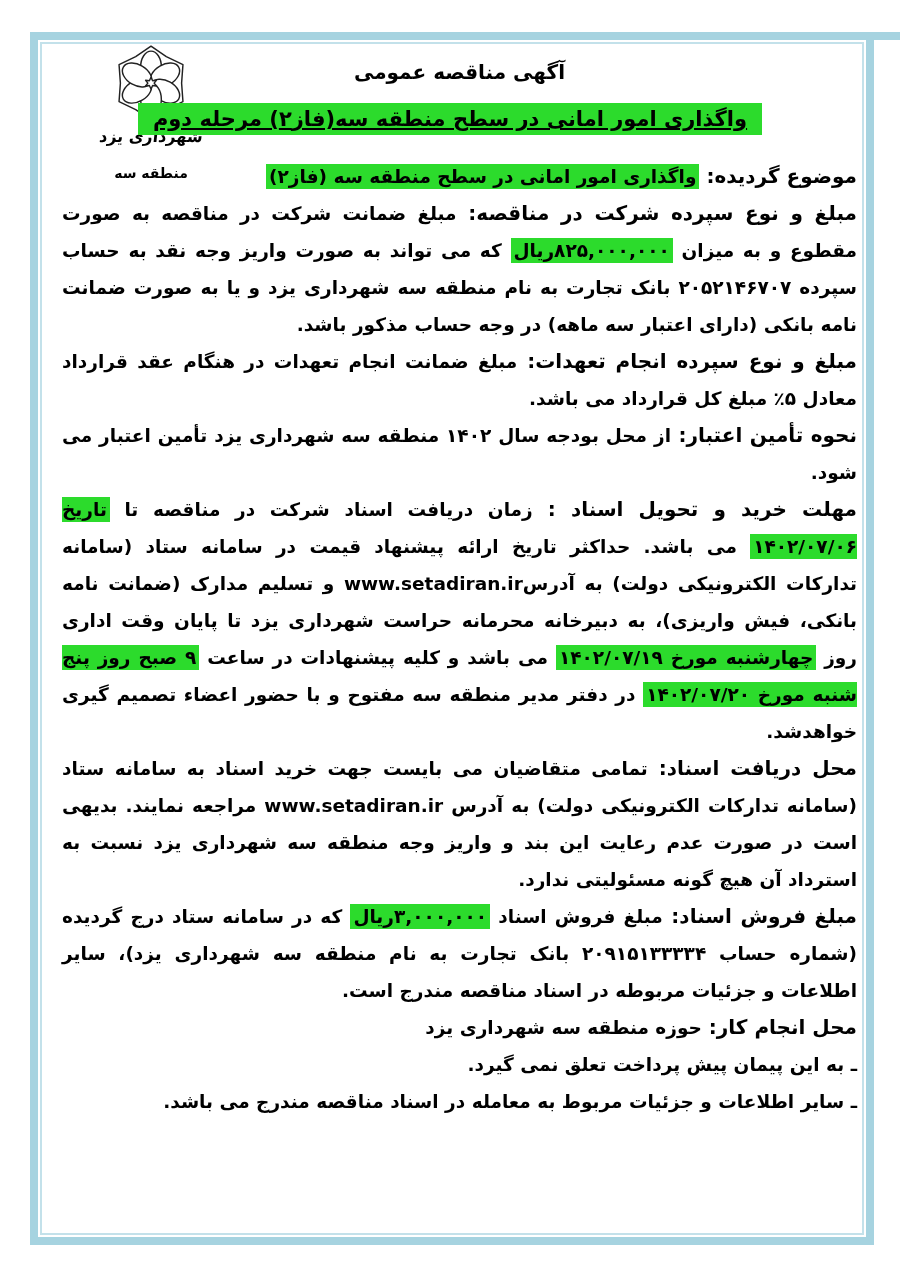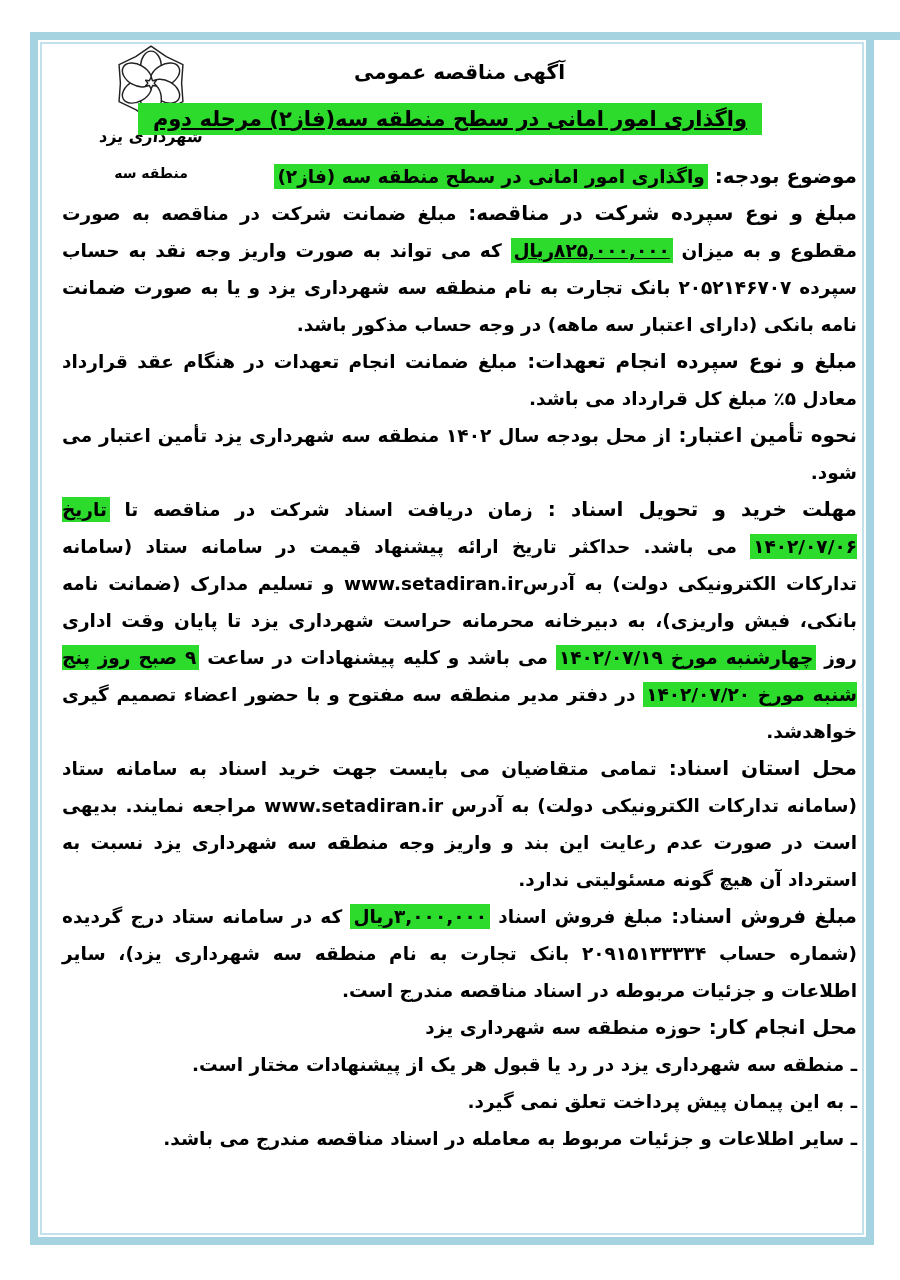--- a/index.html
+++ b/index.html
@@ -33,21 +33,21 @@
     font-size:21px;font-weight:700;text-decoration:underline;
   }
   
   .doc{
     position:absolute;left:62px;top:158px;width:795px;
     direction:rtl;text-align:justify;font-size:18.5px;line-height:37px;font-weight:700;
   }
   .doc p{margin:0;text-align:justify;}
   .seg-label{font-size:20px;}
   .seg-highlight,.seg-highlight-underline{background:var(--hl);padding:2px 3px;}
-  .seg-highlight-underline{text-decoration:underline;}
+  .seg-highlight-underline{}
   .seg-url{unicode-bidi:embed;}
 </style>
 </head>
 <body>
 
 <div class="page">
 
   <div class="frame">
     <div class="frame-inner"></div>
   </div>
@@ -71,26 +71,25 @@
     <span class="logo-org">شهرداری یزد</span>
     <span class="logo-district">منطقه سه</span>
   </div>
 
   <div class="titles">
     <p class="title1">آگهی مناقصه عمومی</p><br>
     <span class="title2">واگذاری امور امانی در سطح منطقه سه(فاز۲) مرحله دوم</span>
   </div>
 
   <div class="doc" id="paragraphs">
-      <p><span class="seg-label">موضوع بودجه: </span><span class="seg-highlight">واگذاری امور امانی در سطح منطقه سه (فاز۲)</span></p>
+      <p><span class="seg-label">موضوع گردیده: </span><span class="seg-highlight">واگذاری امور امانی در سطح منطقه سه (فاز۲)</span></p>
       <p><span class="seg-label">مبلغ و نوع سپرده شرکت در مناقصه: </span><span class="seg-text">مبلغ ضمانت شرکت در مناقصه به صورت مقطوع و به میزان </span><span class="seg-highlight-underline">۸۲۵,۰۰۰,۰۰۰ریال</span><span class="seg-text"> که می تواند به صورت واریز وجه نقد به حساب سپرده ۲۰۵۲۱۴۶۷۰۷ بانک تجارت به نام منطقه سه شهرداری یزد و یا به صورت ضمانت نامه بانکی (دارای اعتبار سه ماهه) در وجه حساب مذکور باشد.</span></p>
       <p><span class="seg-label">مبلغ و نوع سپرده انجام تعهدات: </span><span class="seg-text">مبلغ ضمانت انجام تعهدات در هنگام عقد قرارداد  معادل  ۵٪  مبلغ  کل  قرارداد می باشد.</span></p>
       <p><span class="seg-label">نحوه تأمین اعتبار: </span><span class="seg-text">از محل بودجه سال ۱۴۰۲ منطقه سه شهرداری یزد تأمین اعتبار می شود.</span></p>
       <p><span class="seg-label">مهلت خرید و تحویل اسناد : </span><span class="seg-text">زمان دریافت اسناد شرکت در مناقصه تا </span><span class="seg-highlight">تاریخ ۱۴۰۲/۰۷/۰۶</span><span class="seg-text"> می باشد. حداکثر تاریخ ارائه پیشنهاد قیمت در سامانه ستاد (سامانه تدارکات الکترونیکی دولت) به آدرس</span><span class="seg-url">www.setadiran.ir</span><span class="seg-text"> و تسلیم مدارک (ضمانت نامه بانکی، فیش واریزی)، به دبیرخانه محرمانه حراست شهرداری یزد تا پایان وقت اداری روز </span><span class="seg-highlight">چهارشنبه مورخ ۱۴۰۲/۰۷/۱۹</span><span class="seg-text"> می باشد و کلیه پیشنهادات در ساعت </span><span class="seg-highlight">۹ صبح  روز پنج شنبه مورخ  ۱۴۰۲/۰۷/۲۰</span><span class="seg-text"> در دفتر مدیر منطقه سه مفتوح و با حضور اعضاء تصمیم گیری خواهدشد.</span></p>
-      <p><span class="seg-label">محل استان اسناد: </span><span class="seg-text">تمامی متقاضیان می بایست جهت خرید اسناد به سامانه ستاد (سامانه تدارکات الکترونیکی دولت) به آدرس </span><span class="seg-url">www.setadiran.ir</span><span class="seg-text"> مراجعه نمایند. بدیهی است در صورت عدم رعایت این بند و واریز وجه منطقه سه شهرداری یزد نسبت به استرداد آن هیچ گونه مسئولیتی ندارد.</span></p>
+      <p><span class="seg-label">محل دریافت اسناد: </span><span class="seg-text">تمامی متقاضیان می بایست جهت خرید اسناد به سامانه ستاد (سامانه تدارکات الکترونیکی دولت) به آدرس </span><span class="seg-url">www.setadiran.ir</span><span class="seg-text"> مراجعه نمایند. بدیهی است در صورت عدم رعایت این بند و واریز وجه منطقه سه شهرداری یزد نسبت به استرداد آن هیچ گونه مسئولیتی ندارد.</span></p>
       <p><span class="seg-label">مبلغ فروش اسناد: </span><span class="seg-text">مبلغ فروش اسناد </span><span class="seg-highlight">۳,۰۰۰,۰۰۰ریال</span><span class="seg-text"> که در سامانه ستاد درج گردیده (شماره حساب ۲۰۹۱۵۱۳۳۳۳۴ بانک تجارت به نام منطقه سه شهرداری یزد)، سایر اطلاعات و جزئیات مربوطه در اسناد مناقصه مندرج است.</span></p>
       <p><span class="seg-label">محل انجام کار: </span><span class="seg-text">حوزه منطقه سه شهرداری یزد</span></p>
-      <p><span class="seg-text">ـ منطقه سه شهرداری یزد در رد یا قبول هر یک از پیشنهادات مختار است.</span></p>
       <p><span class="seg-text">ـ به این پیمان پیش پرداخت تعلق نمی گیرد.</span></p>
       <p><span class="seg-text">ـ سایر اطلاعات و جزئیات مربوط به معامله در اسناد مناقصه مندرج می باشد.</span></p>
     </div>
 
 </div>
 
 </body></html>

